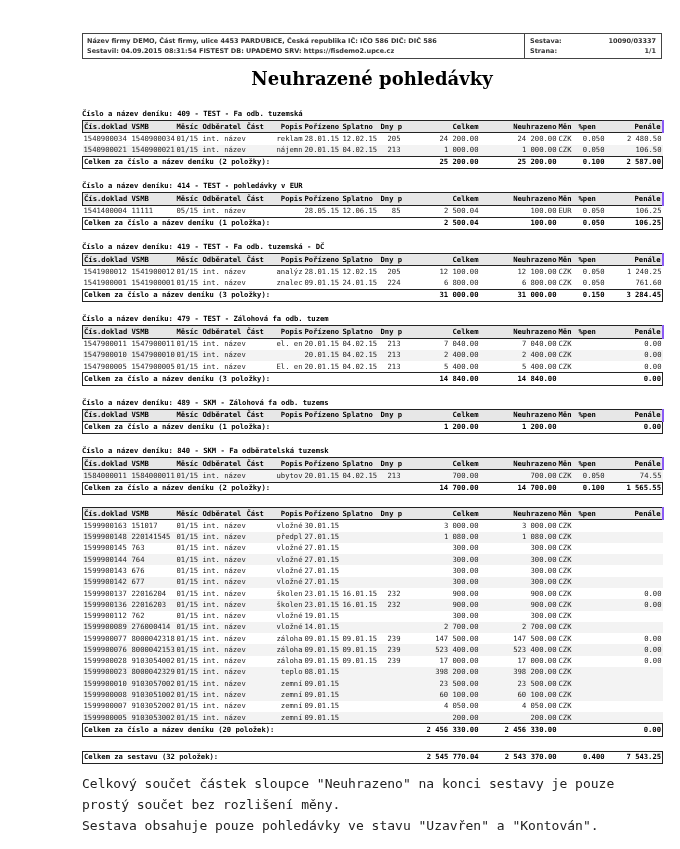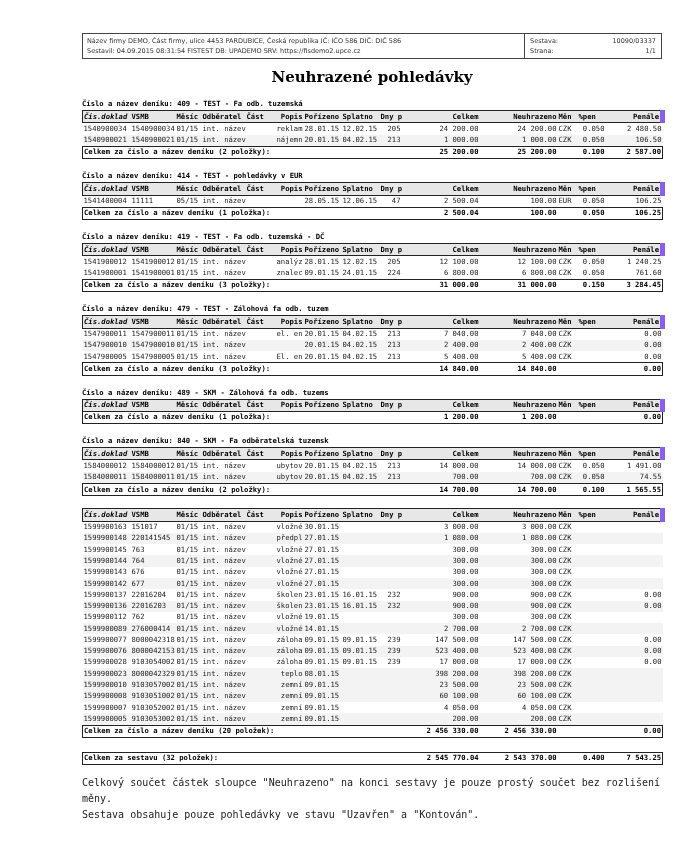--- a/index.html
+++ b/index.html
@@ -1,47 +1,47 @@
 <!DOCTYPE html>
 <html><head>
 <meta charset="utf-8">
 <style>
   html,body{margin:0;padding:0;background:#ffffff;}
   body{width:680px;height:849px;overflow:hidden;color:#1c1c1c;}
   .page{width:580px;margin:33px 18px 0 82px;font-family:"DejaVu Sans Mono",monospace;}
 
   
-  .hdr-box{display:flex;border:1px solid #444;font-family:"DejaVu Sans",sans-serif;font-size:6.5px;color:#333;}
+  .hdr-box{display:flex;border:1px solid #444;font-family:"DejaVu Sans",sans-serif;font-size:6.5px;color:#333;font-weight:bold;}
   .hdr-left{flex:1;padding:2px 4px;line-height:1.55;}
   .hdr-right{width:126px;border-left:1px solid #444;padding:2px 5px;display:flex;flex-direction:column;justify-content:space-around;}
   .hdr-kv{display:flex;justify-content:space-between;}
 
   
-  .rpt-title{text-align:center;font-family:"DejaVu Serif",serif;font-weight:bold;font-size:15px;margin:9px 0 6px 0;color:#000;}
+  .rpt-title{text-align:center;font-family:"DejaVu Serif",serif;font-weight:bold;font-size:18px;margin:9px 0 6px 0;color:#000;}
 
   
   .section{margin-top:12px;}
-  .section:first-of-type{margin-top:13px;}
+  .section:first-of-type{margin-top:20px;}
   .section-title{font-weight:bold;font-size:7.2px;margin:0 0 2px 0;color:#000;}
 
   table.rpt{border-collapse:collapse;table-layout:fixed;width:580px;}
   table.rpt th,table.rpt td{font-family:"DejaVu Sans Mono",monospace;font-size:7.2px;line-height:1.15;padding:1.5px 1px;white-space:nowrap;overflow:hidden;color:#1c1c1c;}
   table.rpt thead th{font-weight:bold;background:#e7e7e7;border-top:1px solid #222;border-bottom:1px solid #222;text-align:left;color:#000;}
-  table.rpt thead th:first-child{border-left:1px solid #222;font-style:italic;}
-  table.rpt thead th:last-child{border-right:5px solid #8b5cf6;}
+  table.rpt thead th:first-child{border-left:1px solid #222;}
+  table.rpt thead th:last-child{border-right:2px solid #8b5cf6;}
   table.rpt tr.stripe td{background:#f3f3f3;}
   table.rpt tr.foot td{font-weight:bold;border-top:1px solid #222;border-bottom:1px solid #222;background:#fff;color:#000;}
   table.rpt tr.foot td:first-child{border-left:1px solid #222;}
   table.rpt tr.foot td:last-child{border-right:1px solid #222;}
   .al-r{text-align:right !important;}
   .al-l{text-align:left !important;}
 
   .grand{margin-top:14px;}
 
-  .notes{margin-top:10px;font-size:10px;line-height:1.6;color:#222;}
+  .notes{margin-top:10px;font-size:13px;line-height:1.6;color:#222;}
 </style>
 </head>
 <body>
 
 <div class="page">
 
   <div class="hdr-box">
     <div class="hdr-left">
       <div>Název firmy DEMO, Část firmy, ulice 4453 PARDUBICE, Česká republika IČ: IČO 586  DIČ: DIČ 586</div>
       <div>Sestavil: 04.09.2015 08:31:54 FISTEST  DB: UPADEMO  SRV: https://fisdemo2.upce.cz</div>
@@ -179,21 +179,21 @@
           </thead>
           <tbody>
             <tr>
               <td class="al-l">1541400004</td>
               <td class="al-l">11111</td>
               <td class="al-l">05/15</td>
               <td class="al-l" colspan="2">int. název</td>
               <td class="al-r"></td>
               <td class="al-l">28.05.15</td>
               <td class="al-l">12.06.15</td>
-              <td class="al-r">47</td>
+              <td class="al-r">85</td>
               <td class="al-r">2 500.04</td>
               <td class="al-r">100.00</td>
               <td class="al-l">EUR</td>
               <td class="al-r">0.050</td>
               <td class="al-r">106.25</td>
             </tr>
             <tr class="foot">
               <td class="al-l" colspan="9">Celkem za číslo a název deníku (1 položka):</td>
               <td class="al-r">2 500.04</td>
               <td class="al-r">100.00</td>
@@ -457,35 +457,20 @@
               <th class="al-l">Splatno</th>
               <th class="al-l">Dny p</th>
               <th class="al-r">Celkem</th>
               <th class="al-r">Neuhrazeno</th>
               <th class="al-l">Měn</th>
               <th class="al-l">%pen</th>
               <th class="al-r">Penále</th>
             </tr>
           </thead>
           <tbody>
-            <tr>
-              <td class="al-l">1584000012</td>
-              <td class="al-l">1584000012</td>
-              <td class="al-l">01/15</td>
-              <td class="al-l" colspan="2">int. název</td>
-              <td class="al-r">ubytov</td>
-              <td class="al-l">20.01.15</td>
-              <td class="al-l">04.02.15</td>
-              <td class="al-r">213</td>
-              <td class="al-r">14 000.00</td>
-              <td class="al-r">14 000.00</td>
-              <td class="al-l">CZK</td>
-              <td class="al-r">0.050</td>
-              <td class="al-r">1 491.00</td>
-            </tr>
             <tr class="stripe">
               <td class="al-l">1584000011</td>
               <td class="al-l">1584000011</td>
               <td class="al-l">01/15</td>
               <td class="al-l" colspan="2">int. název</td>
               <td class="al-r">ubytov</td>
               <td class="al-l">20.01.15</td>
               <td class="al-l">04.02.15</td>
               <td class="al-r">213</td>
               <td class="al-r">700.00</td>

